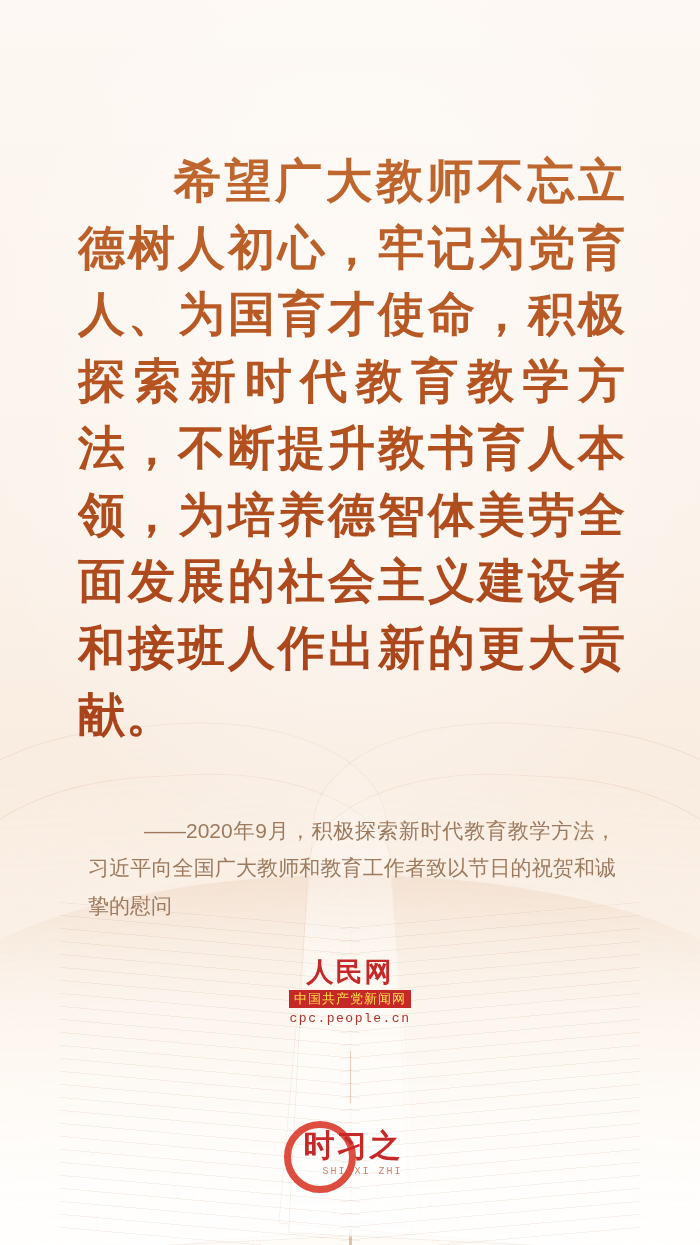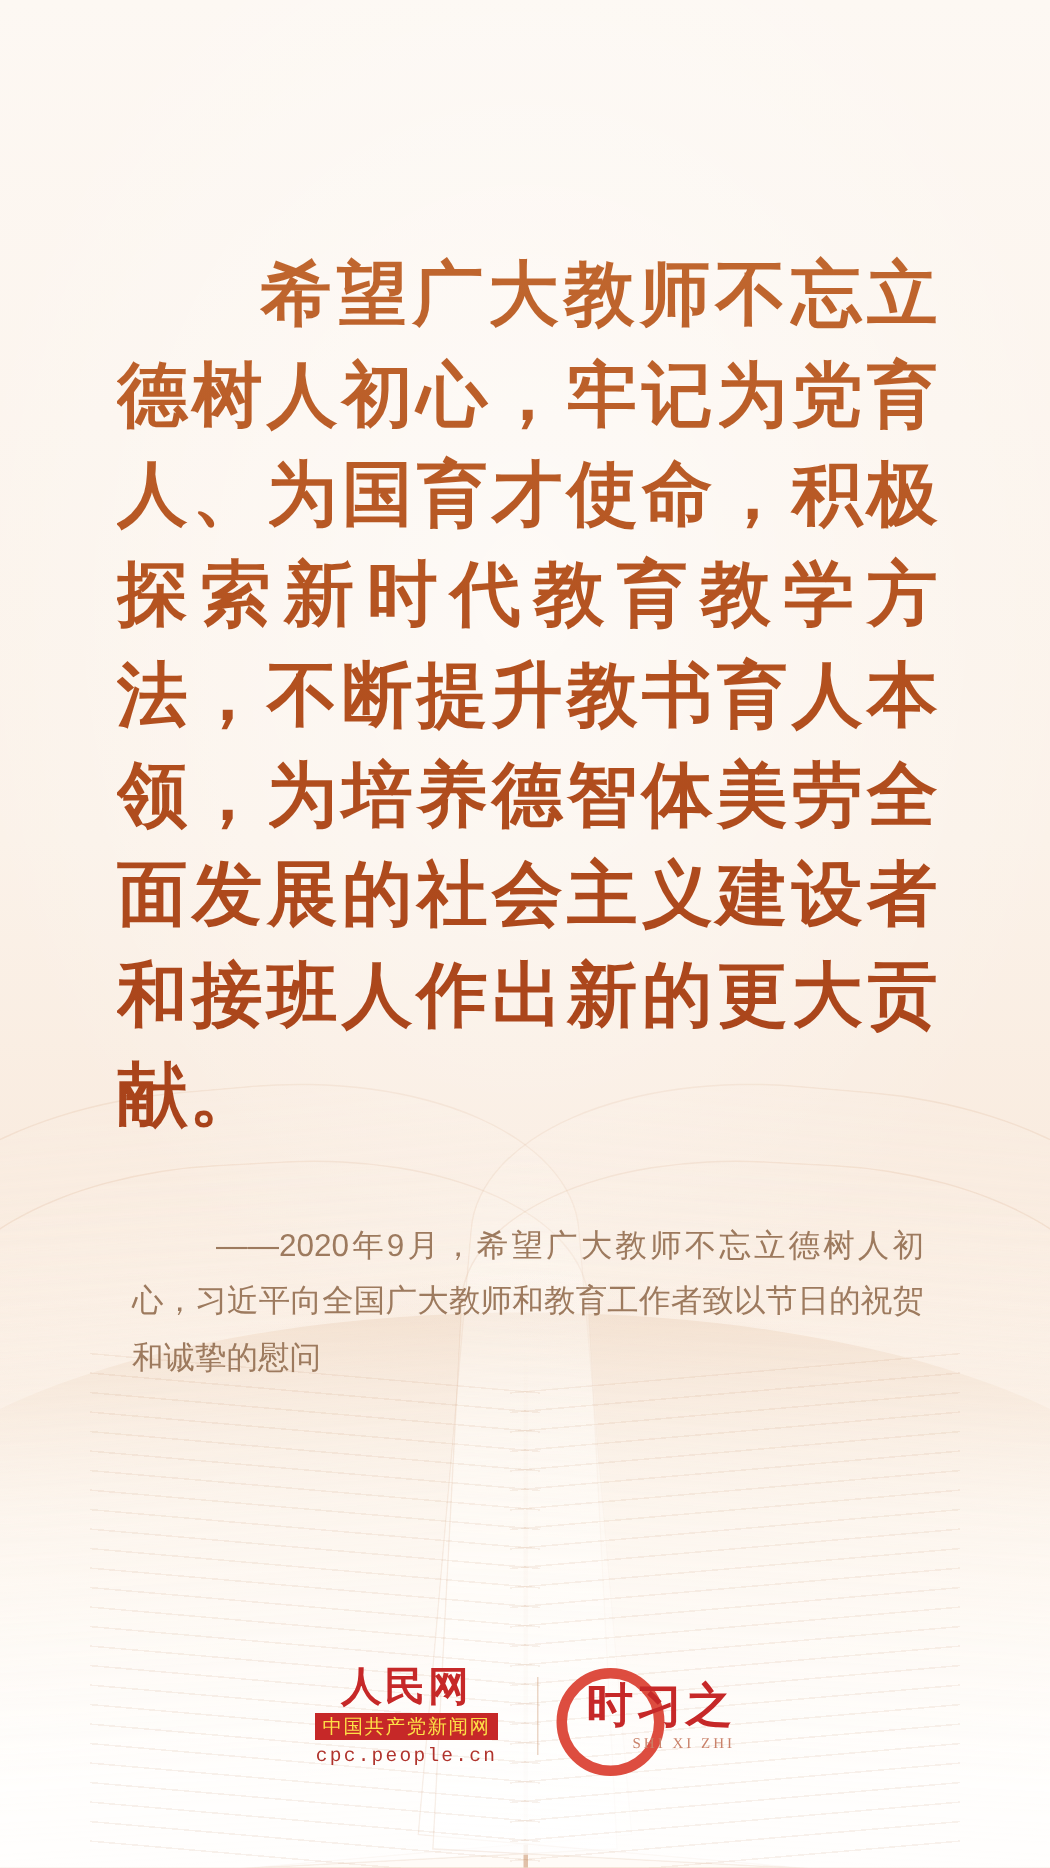--- a/index.html
+++ b/index.html
@@ -82,21 +82,21 @@
   .vignette {
     position: absolute;
     inset: 0;
     pointer-events: none;
     background: radial-gradient(ellipse 78% 58% at 50% 32%, rgba(255,255,255,0.55) 0%, rgba(255,255,255,0) 70%);
   }
 
   
   .quote {
     position: absolute;
-    top: 164px;
+    top: 148px;
     left: 78px;
     width: 548px;
     font-family: "Liberation Serif", "DejaVu Serif", serif;
     font-weight: bold;
     font-size: 47px;
     line-height: 1.42;
     letter-spacing: 1px;
     color: #b4552a;
     background: linear-gradient(180deg, #c0672f 0%, #b3511f 45%, #a8421a 100%);
     -webkit-background-clip: text;
@@ -124,20 +124,21 @@
   
   .footer {
     position: absolute;
     left: 0;
     right: 0;
     bottom: 68px;
     display: flex;
     align-items: center;
     justify-content: center;
     gap: 26px;
+    flex-direction: column;
   }
   .people-logo {
     display: flex;
     flex-direction: column;
     align-items: center;
     line-height: 1;
   }
   .people-logo .cn {
     font-family: "Liberation Serif", "DejaVu Serif", serif;
     font-weight: bold;
@@ -190,21 +191,21 @@
     font-family: "Liberation Serif", "DejaVu Serif", serif;
     font-weight: bold;
     font-size: 31px;
     letter-spacing: 2px;
     color: #c62828;
     line-height: 1.1;
   }
   .shixi .py {
     position: relative;
     margin-top: 3px;
-    font-family: Liberation Serif, serif;
+    font-family: Liberation Mono, monospace;
     font-size: 10px;
     letter-spacing: 2px;
     color: #c9826a;
   }
 </style>
 </head>
 <body>
 
 <div class="poster">
 
@@ -215,21 +216,21 @@
     <div class="page p3"></div>
     <div class="page p4"></div>
     <div class="lines left"></div>
     <div class="lines right"></div>
   </div>
 
   <div class="vignette"></div>
 
   <div class="quote">希望广大教师不忘立德树人初心，牢记为党育人、为国育才使命，积极探索新时代教育教学方法，不断提升教书育人本领，为培养德智体美劳全面发展的社会主义建设者和接班人作出新的更大贡献。</div>
 
-  <div class="attribution">——2020年9月，希望广大教师不忘立德树人初心，习近平向全国广大教师和教育工作者致以节日的祝贺和诚挚的慰问</div>
+  <div class="attribution">——2020年9月，积极探索新时代教育教学方法，习近平向全国广大教师和教育工作者致以节日的祝贺和诚挚的慰问</div>
 
   <div class="footer">
 
     <div class="people-logo">
       <div class="cn">人民网</div>
       <div class="sub">中国共产党新闻网</div>
       <div class="url">cpc.people.cn</div>
     </div>
 
     <div class="divider"></div>

